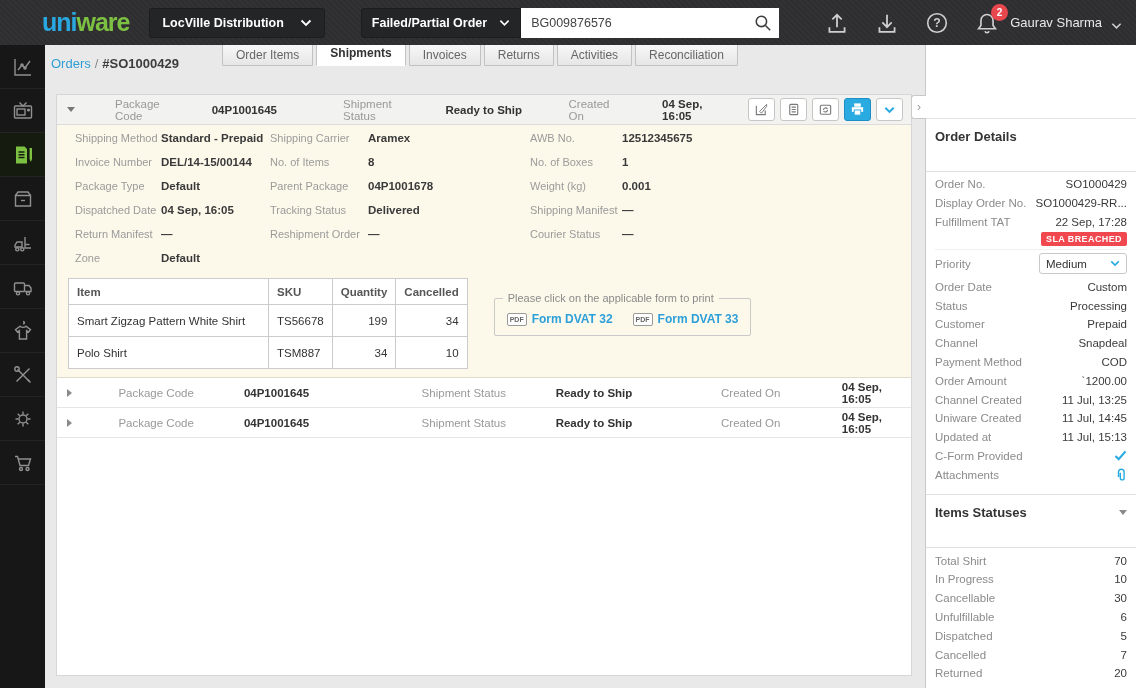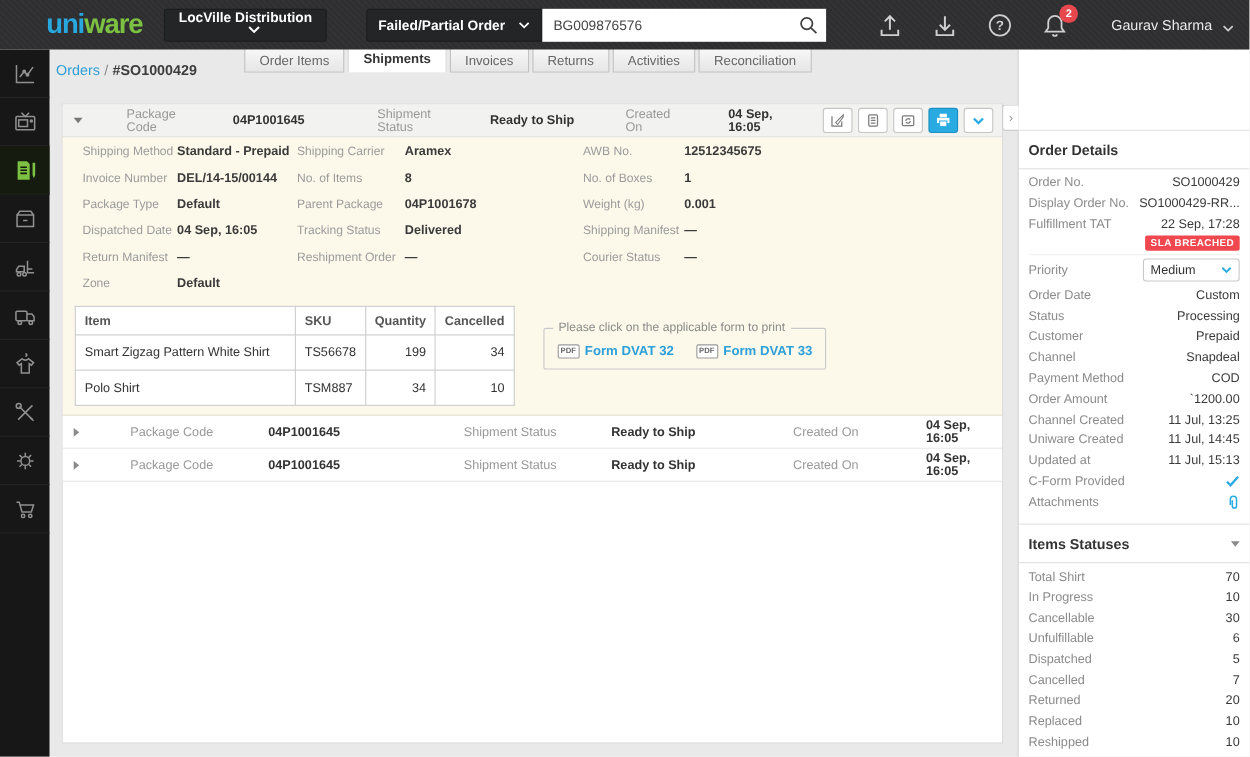--- a/index.html
+++ b/index.html
@@ -13,21 +13,21 @@
     position:absolute; top:0; left:0; right:0; height:45px;
     background:#2e2e31;
     background-image:repeating-linear-gradient(45deg, rgba(255,255,255,.02) 0 2px, transparent 2px 4px);
     display:flex; align-items:center; z-index:30;
   }
   .logo { margin-left:42px; font-size:25px; font-weight:bold; letter-spacing:-1px; line-height:45px; white-space:nowrap; }
   .logo .l-uni { color:#29a8e0; }
   .logo .l-ware { color:#7cc142; }
   .dk-select {
     margin-left:20px; height:30px; background:#232527; border:1px solid #1b1d1f; border-radius:3px;
-    display:flex; align-items:center; padding:0 12px; color:#fff; font-size:12.5px; font-weight:bold; cursor:pointer;flex-direction:column;
+    display:flex; align-items:center; padding:0 12px; color:#fff; font-size:12.5px; font-weight:bold; cursor:pointer;
   }
   .dk-select .chev { margin-left:16px; }
   .search-group { margin-left:36px; display:flex; height:30px; }
   .search-type {
     height:30px; background:#232527; border:1px solid #1b1d1f; border-radius:3px 0 0 3px;
     display:flex; align-items:center; padding:0 10px; color:#fff; font-size:12.5px; font-weight:bold; cursor:pointer;
   }
   .search-type .chev { margin-left:12px; }
   .search-box { position:relative; }
   .search-box input {
@@ -54,21 +54,21 @@
   .right-panel {
     position:absolute; right:0; top:45px; bottom:0; width:211px;
     background:#fff; border-left:1px solid #c9c9c9; z-index:10; font-size:11.5px;
   }
   .rp-handle {
     position:absolute; left:-15px; top:50px; width:15px; height:24px;
     background:#fff; border:1px solid #c9c9c9; border-right:none; border-radius:3px 0 0 3px;
     display:flex; align-items:center; justify-content:center; color:#9a9a9a; font-size:12px; cursor:pointer;
   }
   .rp-spacer { height:74px; border-bottom:1px solid #e3e3e3; }
-  .rp-title { padding:10px 9px 9px; font-size:13px; font-weight:bold; color:#333; border-bottom:1px solid #e0e0e0; display:flex; justify-content:space-between; align-items:center; }
+  .rp-title { padding:10px 9px 27px; font-size:13px; font-weight:bold; color:#333; border-bottom:1px solid #e0e0e0; display:flex; justify-content:space-between; align-items:center; }
   .rp-rows { padding:3px 9px 0; }
   .info-row { display:flex; justify-content:space-between; align-items:center; height:18.8px; white-space:nowrap; }
   .info-row .lbl { color:#8b8b8b; }
   .info-row .val { color:#3a3a3a; text-align:right; }
   .badge-row { display:flex; justify-content:flex-end; padding:1px 0 3px; }
   .sla-badge {
     background:#f0484e; color:#fff; font-size:9px; font-weight:bold; letter-spacing:.4px;
     padding:2px 5px; border-radius:2px;
   }
   .priority-row { display:flex; justify-content:space-between; align-items:center; height:28px; border-top:1px solid #f0f0f0; }

